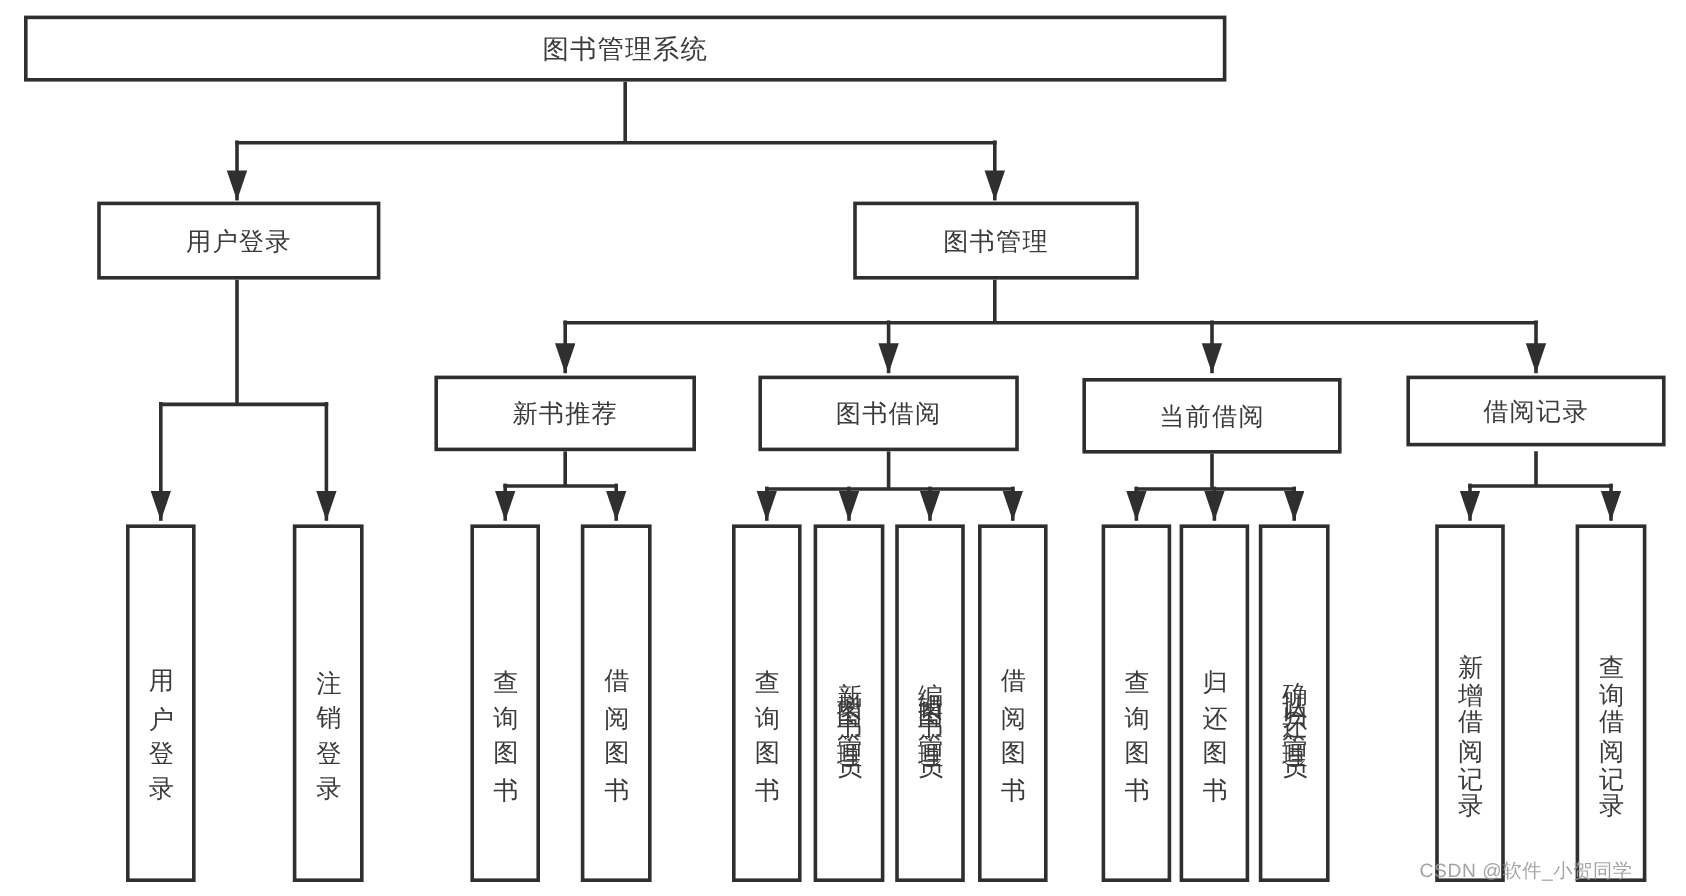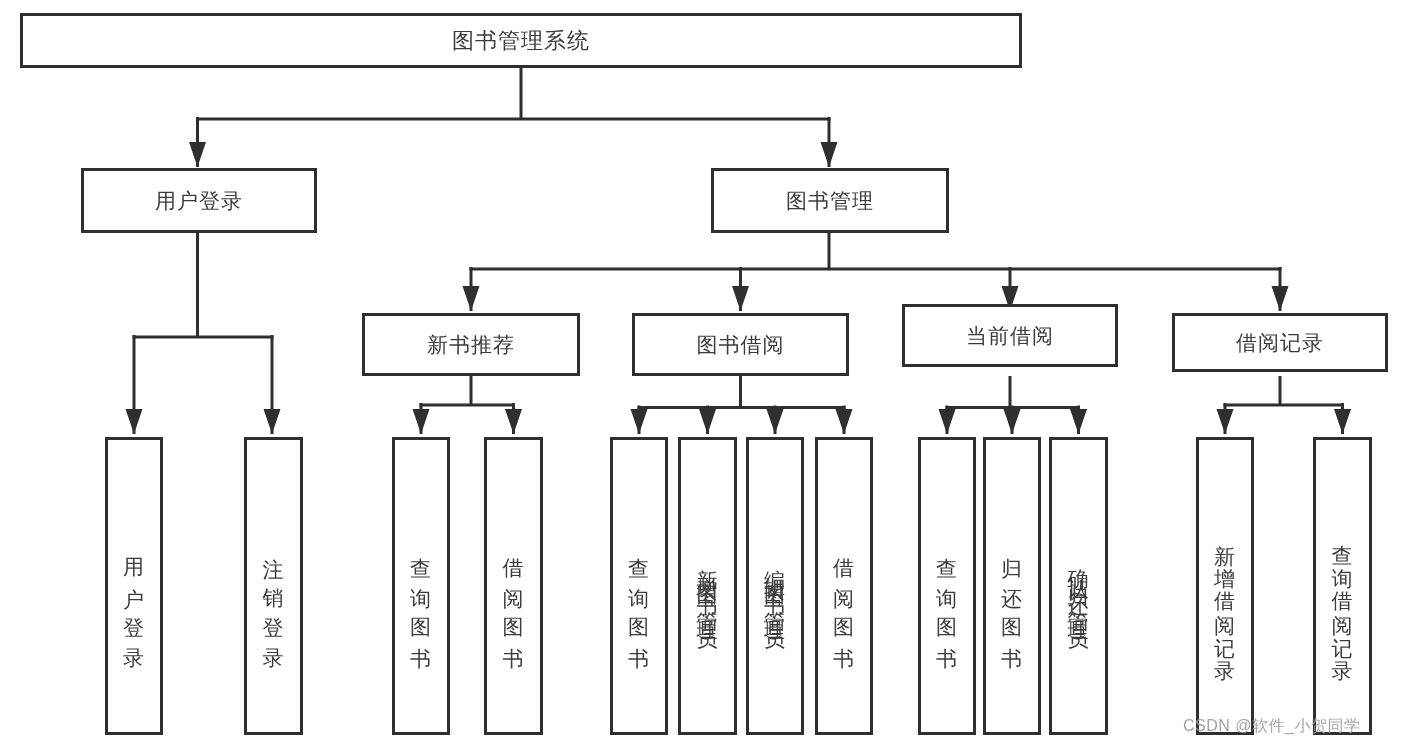--- a/index.html
+++ b/index.html
@@ -117,21 +117,21 @@
   <div class="node" style="left:711px; top:168px; width:238px; height:65px;">
     <span class="hlabel">图书管理</span>
   </div>
 
   <div class="node" style="left:362px; top:313px; width:218px; height:63px;">
     <span class="hlabel">新书推荐</span>
   </div>
   <div class="node" style="left:632px; top:313px; width:217px; height:63px;">
     <span class="hlabel">图书借阅</span>
   </div>
-  <div class="node" style="left:902px; top:304px; width:216px; height:63px;">
+  <div class="node" style="left:902px; top:315px; width:216px; height:63px;">
     <span class="hlabel">当前借阅</span>
   </div>
   <div class="node" style="left:1172px; top:313px; width:216px; height:59px;">
     <span class="hlabel">借阅记录</span>
   </div>
 
   <div class="node leaf" style="left:105px; width:58px;">
     <span class="vlabel" style="letter-spacing: 30px; margin-bottom: -30px;">用户登录</span>
   </div>
   <div class="node leaf" style="left:244px; width:59px;">

